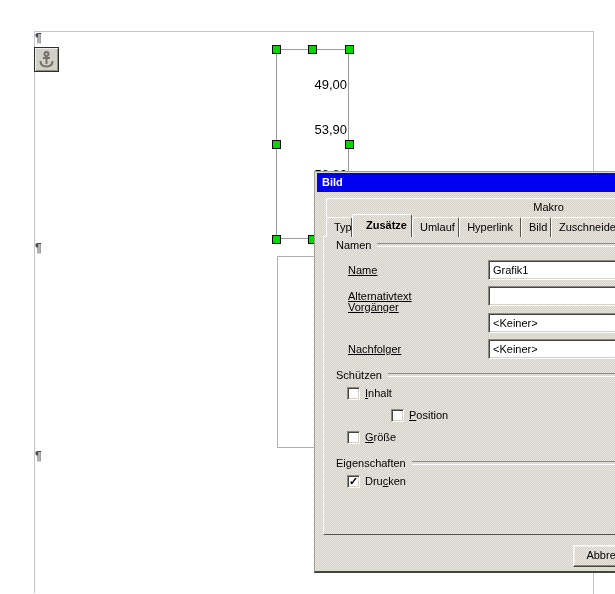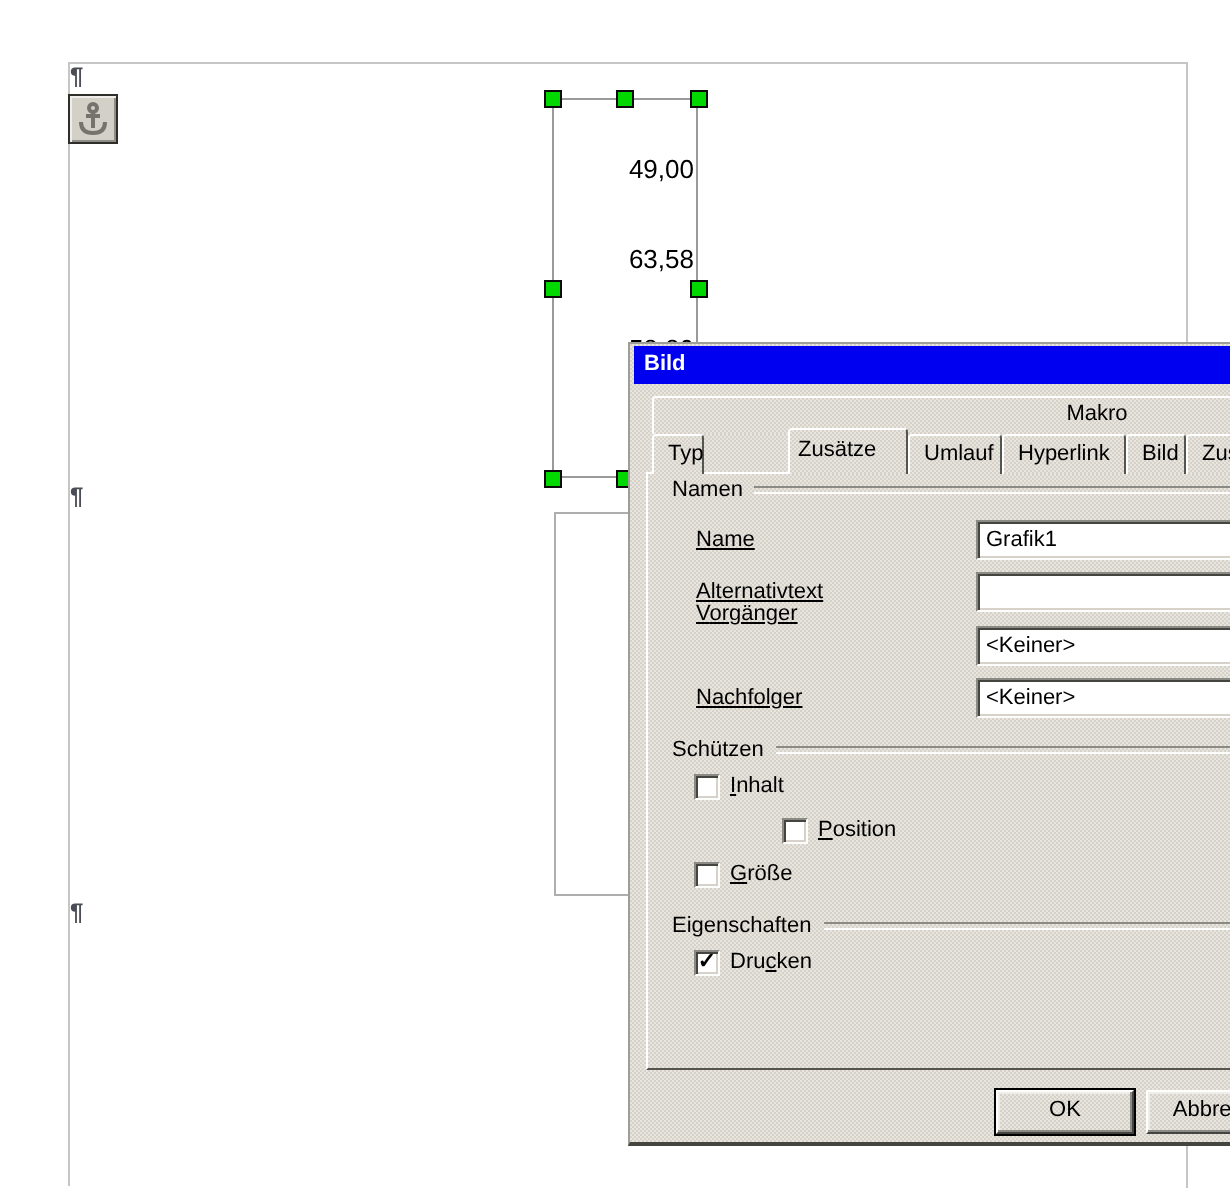--- a/index.html
+++ b/index.html
@@ -47,25 +47,25 @@
     font-size:11px;color:#000;}
   #title-bar{position:absolute;left:2px;top:1px;right:0;height:19px;
     background:#0000f0;color:#fff;font-weight:bold;
     line-height:19px;padding-left:5px;}
   #tab-makro{position:absolute;left:11px;top:26px;width:444px;height:19px;
     box-sizing:border-box;text-align:center;line-height:17px;
     border-top:1px solid #fff;border-left:1px solid #fff;
     border-radius:2px 2px 0 0;}
   #tab-row{position:absolute;left:11px;top:45px;height:20px;display:flex;
     align-items:flex-end;z-index:3;}
-  .tab{box-sizing:border-box;height:20px;line-height:18px;text-align:left;
+  .tab{box-sizing:border-box;height:20px;line-height:18px;text-align:right;
     border-top:1px solid #fff;border-left:1px solid #fff;border-right:1px solid #55554f;
     border-radius:2px 2px 0 0;padding:0 7px;}
-  .tab.active{font-weight:normal;height:23px;line-height:21px;margin-top:-3px;
-    padding:0 4px;position:relative;z-index:4;margin-left:42px;}
+  .tab.active{font-weight:bold;height:23px;line-height:21px;margin-top:-3px;
+    padding:0 4px;position:relative;z-index:4;}
   #panel{position:absolute;left:8px;top:64px;width:450px;height:299px;
     box-sizing:border-box;z-index:1;
     border-top:1px solid #fff;border-left:1px solid #fff;
     border-bottom:1px solid #55554f;border-right:1px solid #55554f;}
   .fixedline{position:absolute;left:12px;right:4px;display:flex;align-items:center;}
   .fixedline .fl-label{padding-right:6px;white-space:nowrap;}
   .fixedline .fl-rule{flex:1;height:2px;
     border-top:1px solid #8c8a84;border-bottom:1px solid #fdfdfb;}
   .fld-label{position:absolute;left:24px;white-space:nowrap;text-decoration:underline;}
   .txt{position:absolute;left:164px;width:330px;height:20px;box-sizing:border-box;
@@ -112,21 +112,21 @@
 <div id="h-tl" class="handle"></div>
 <div id="h-tm" class="handle"></div>
 <div id="h-tr" class="handle"></div>
 <div id="h-ml" class="handle"></div>
 <div id="h-mr" class="handle"></div>
 <div id="h-bl" class="handle"></div>
 <div id="h-bm" class="handle"></div>
 
 <div id="numbers">
   <div>49,00</div>
-  <div>63,58</div>
+  <div>53,90</div>
   <div>58,80</div>
   <div>63,70</div>
   <div>68,60</div>
   <div>73,50</div>
   <div>78,40</div>
   <div>83,30</div>
   <div>88,20</div>
 </div>
 
 <div id="lower-rect"></div>
@@ -204,15 +204,14 @@
       <span class="fl-label">Eigenschaften</span>
       <span class="fl-rule"></span>
     </div>
 
     <div class="cb-row" style="top:237px;">
       <span class="cb-box"><span>✓</span></span>
       <span><span>Dru</span><span class="u">c</span><span>ken</span></span>
     </div>
   </div>
 
-  <div id="ok-btn" class="btn dither">OK</div>
   <div id="cancel-btn" class="btn dither">Abbrechen</div>
 </div>
 
 </body></html>

